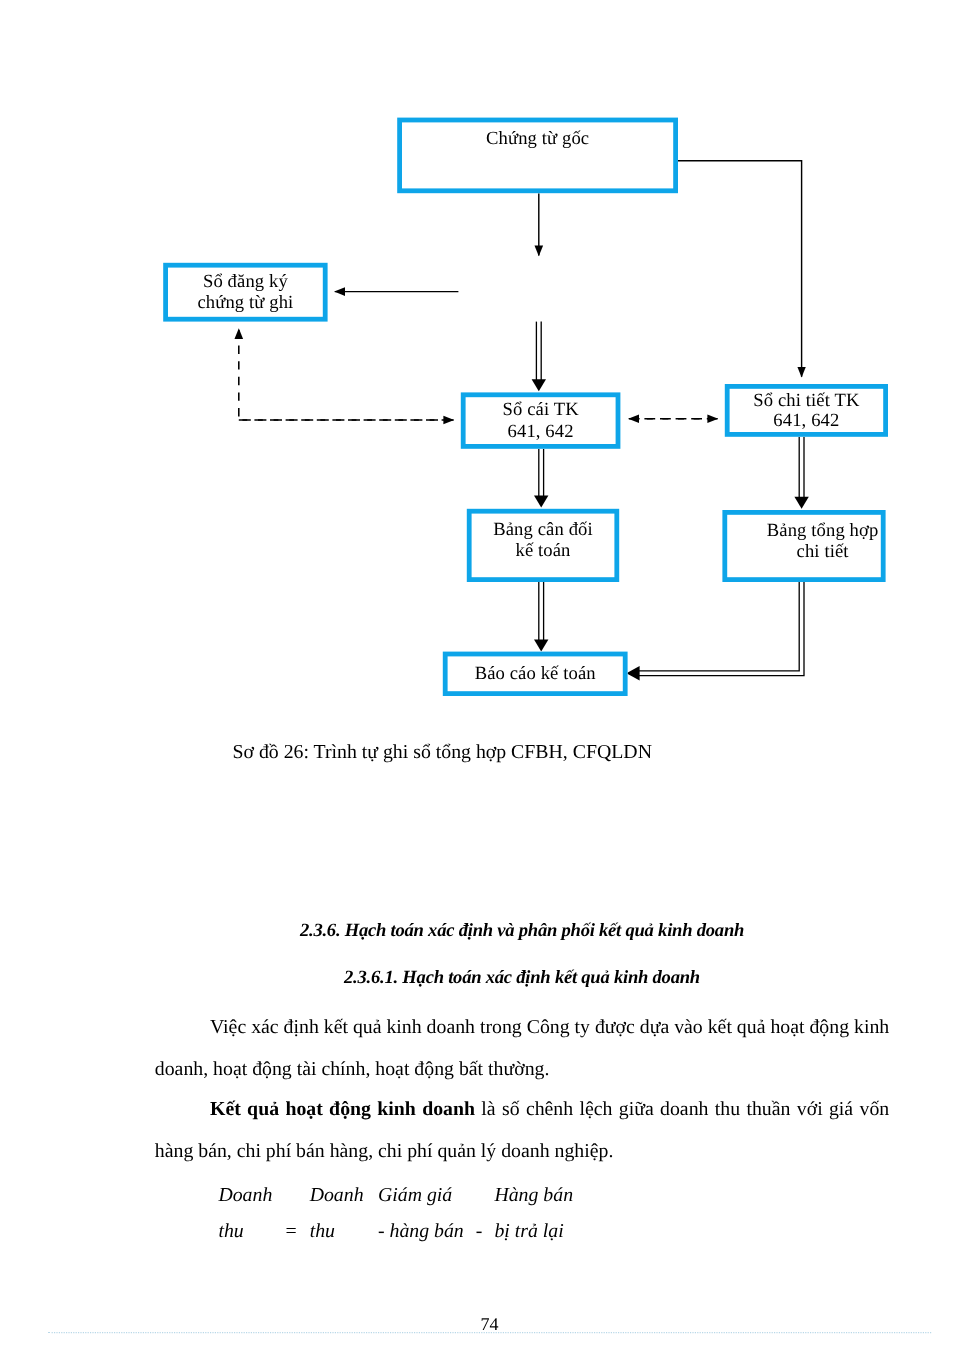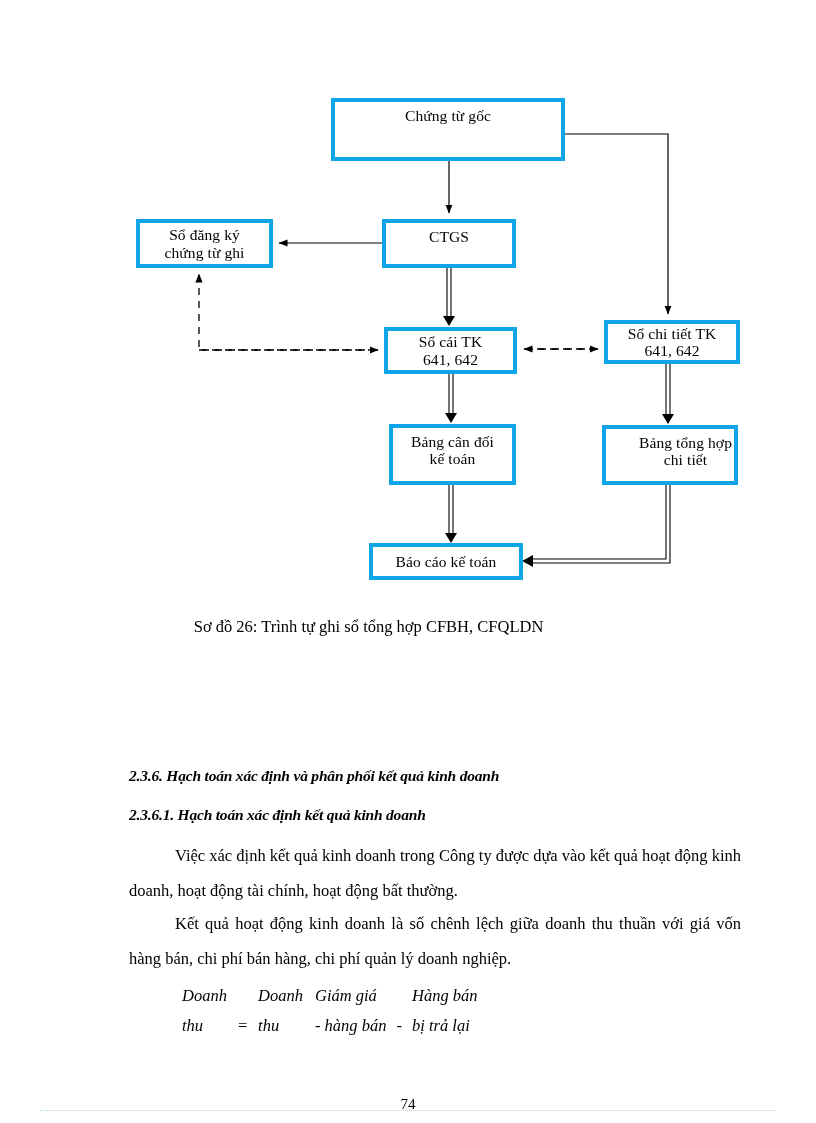--- a/index.html
+++ b/index.html
@@ -82,30 +82,30 @@
     left: 129px;
     width: 612px;
     font-size: 16.5px;
     line-height: 35px;
     text-align: justify;
     font-family: "Liberation Serif", "DejaVu Serif", serif;
   }
   .heading {
     font-weight: bold;
     font-style: italic;
-    text-align: left;
+    text-align: center;
     font-size: 15.5px;
     letter-spacing: -0.2px;
   }
   #h-236   { top: 758px; }
   #h-2361  { top: 797px; }
   #p-1     { top: 838px; }
   #p-2     { top: 906px; }
   .indent { display: inline-block; width: 46px; }
-  .b { font-weight: normal; }
+  .b { font-weight: bold; }
 
   
   #formula {
     position: absolute;
     left: 176px;
     top: 981px;
     font-style: italic;
     font-size: 16.5px;
     font-family: "Liberation Serif", "DejaVu Serif", serif;
     line-height: 30px;
@@ -201,23 +201,20 @@
 
     <div class="node" id="n-chungtu">
       <span class="node-text">Chứng từ gốc</span>
     </div>
 
     <div class="node vcenter" id="n-sodangky">
       <span class="node-text">Sổ đăng ký
 chứng từ ghi</span>
     </div>
 
-    <div class="node" id="n-ctgs">
-      <span class="node-text">CTGS</span>
-    </div>
 
     <div class="node vcenter" id="n-socai">
       <span class="node-text">Sổ cái TK
 641, 642</span>
     </div>
 
     <div class="node vcenter" id="n-sochitiet">
       <span class="node-text">Sổ chi tiết TK
 641, 642</span>
     </div>

